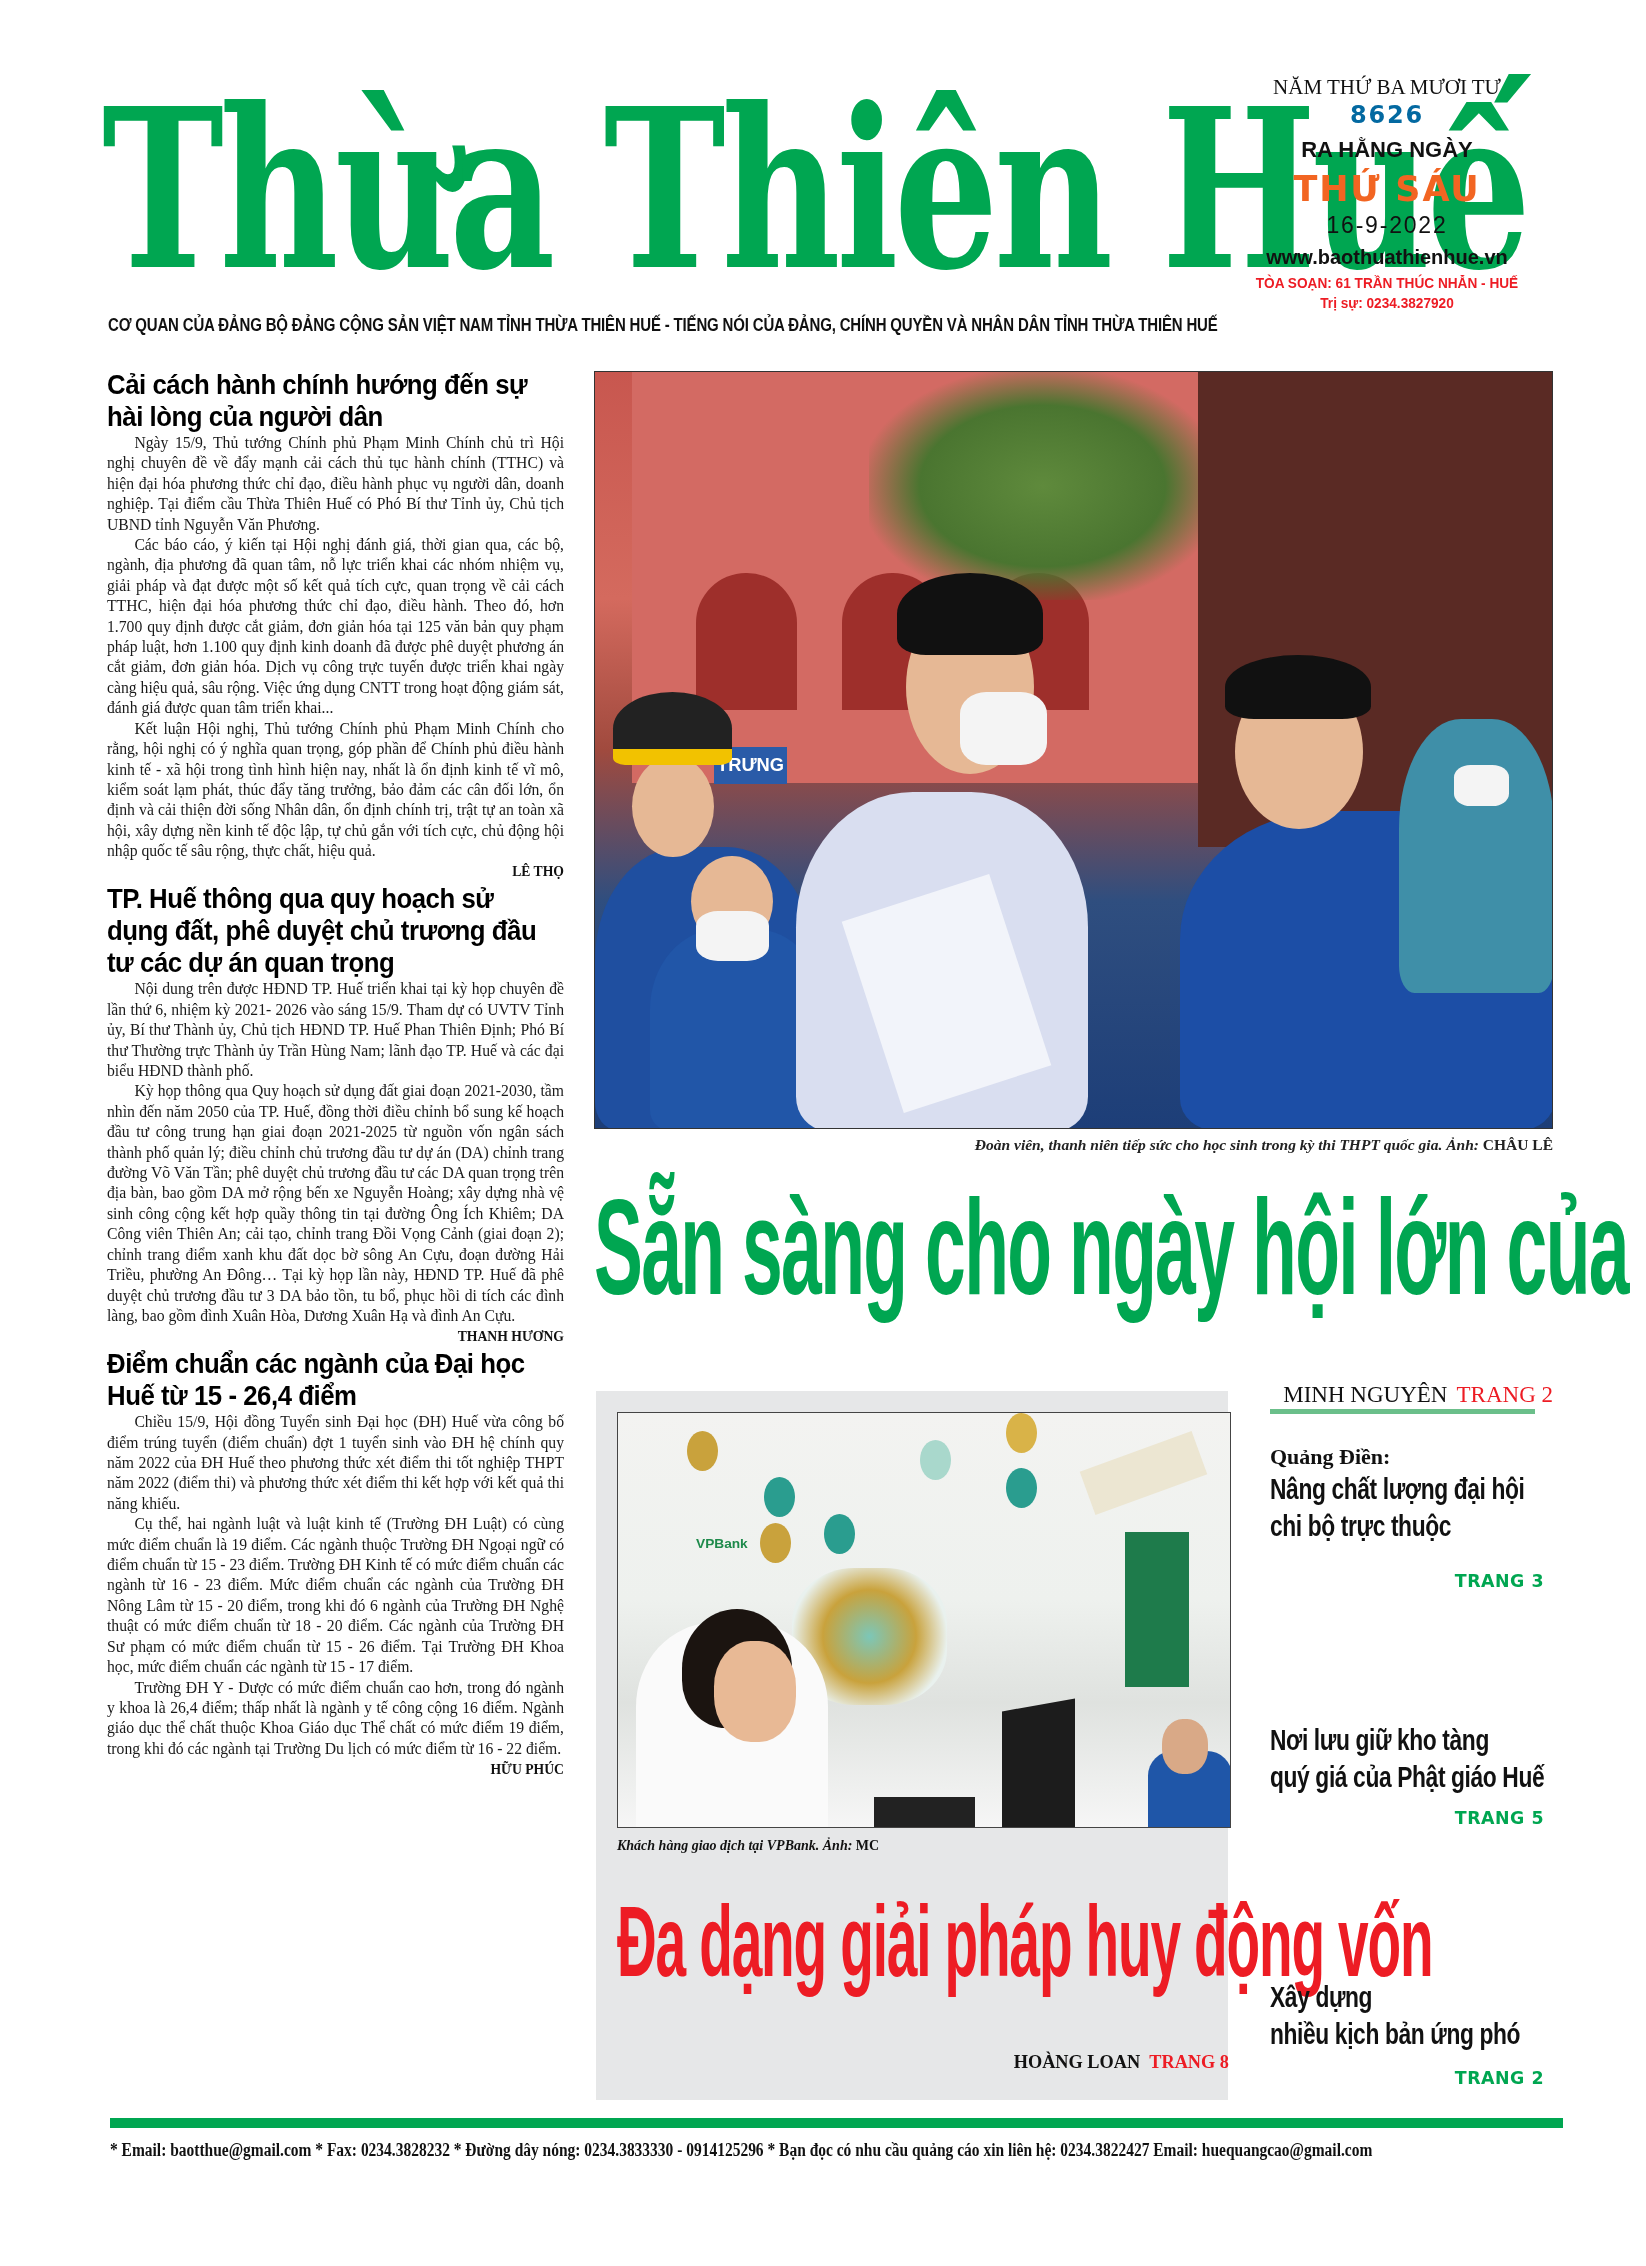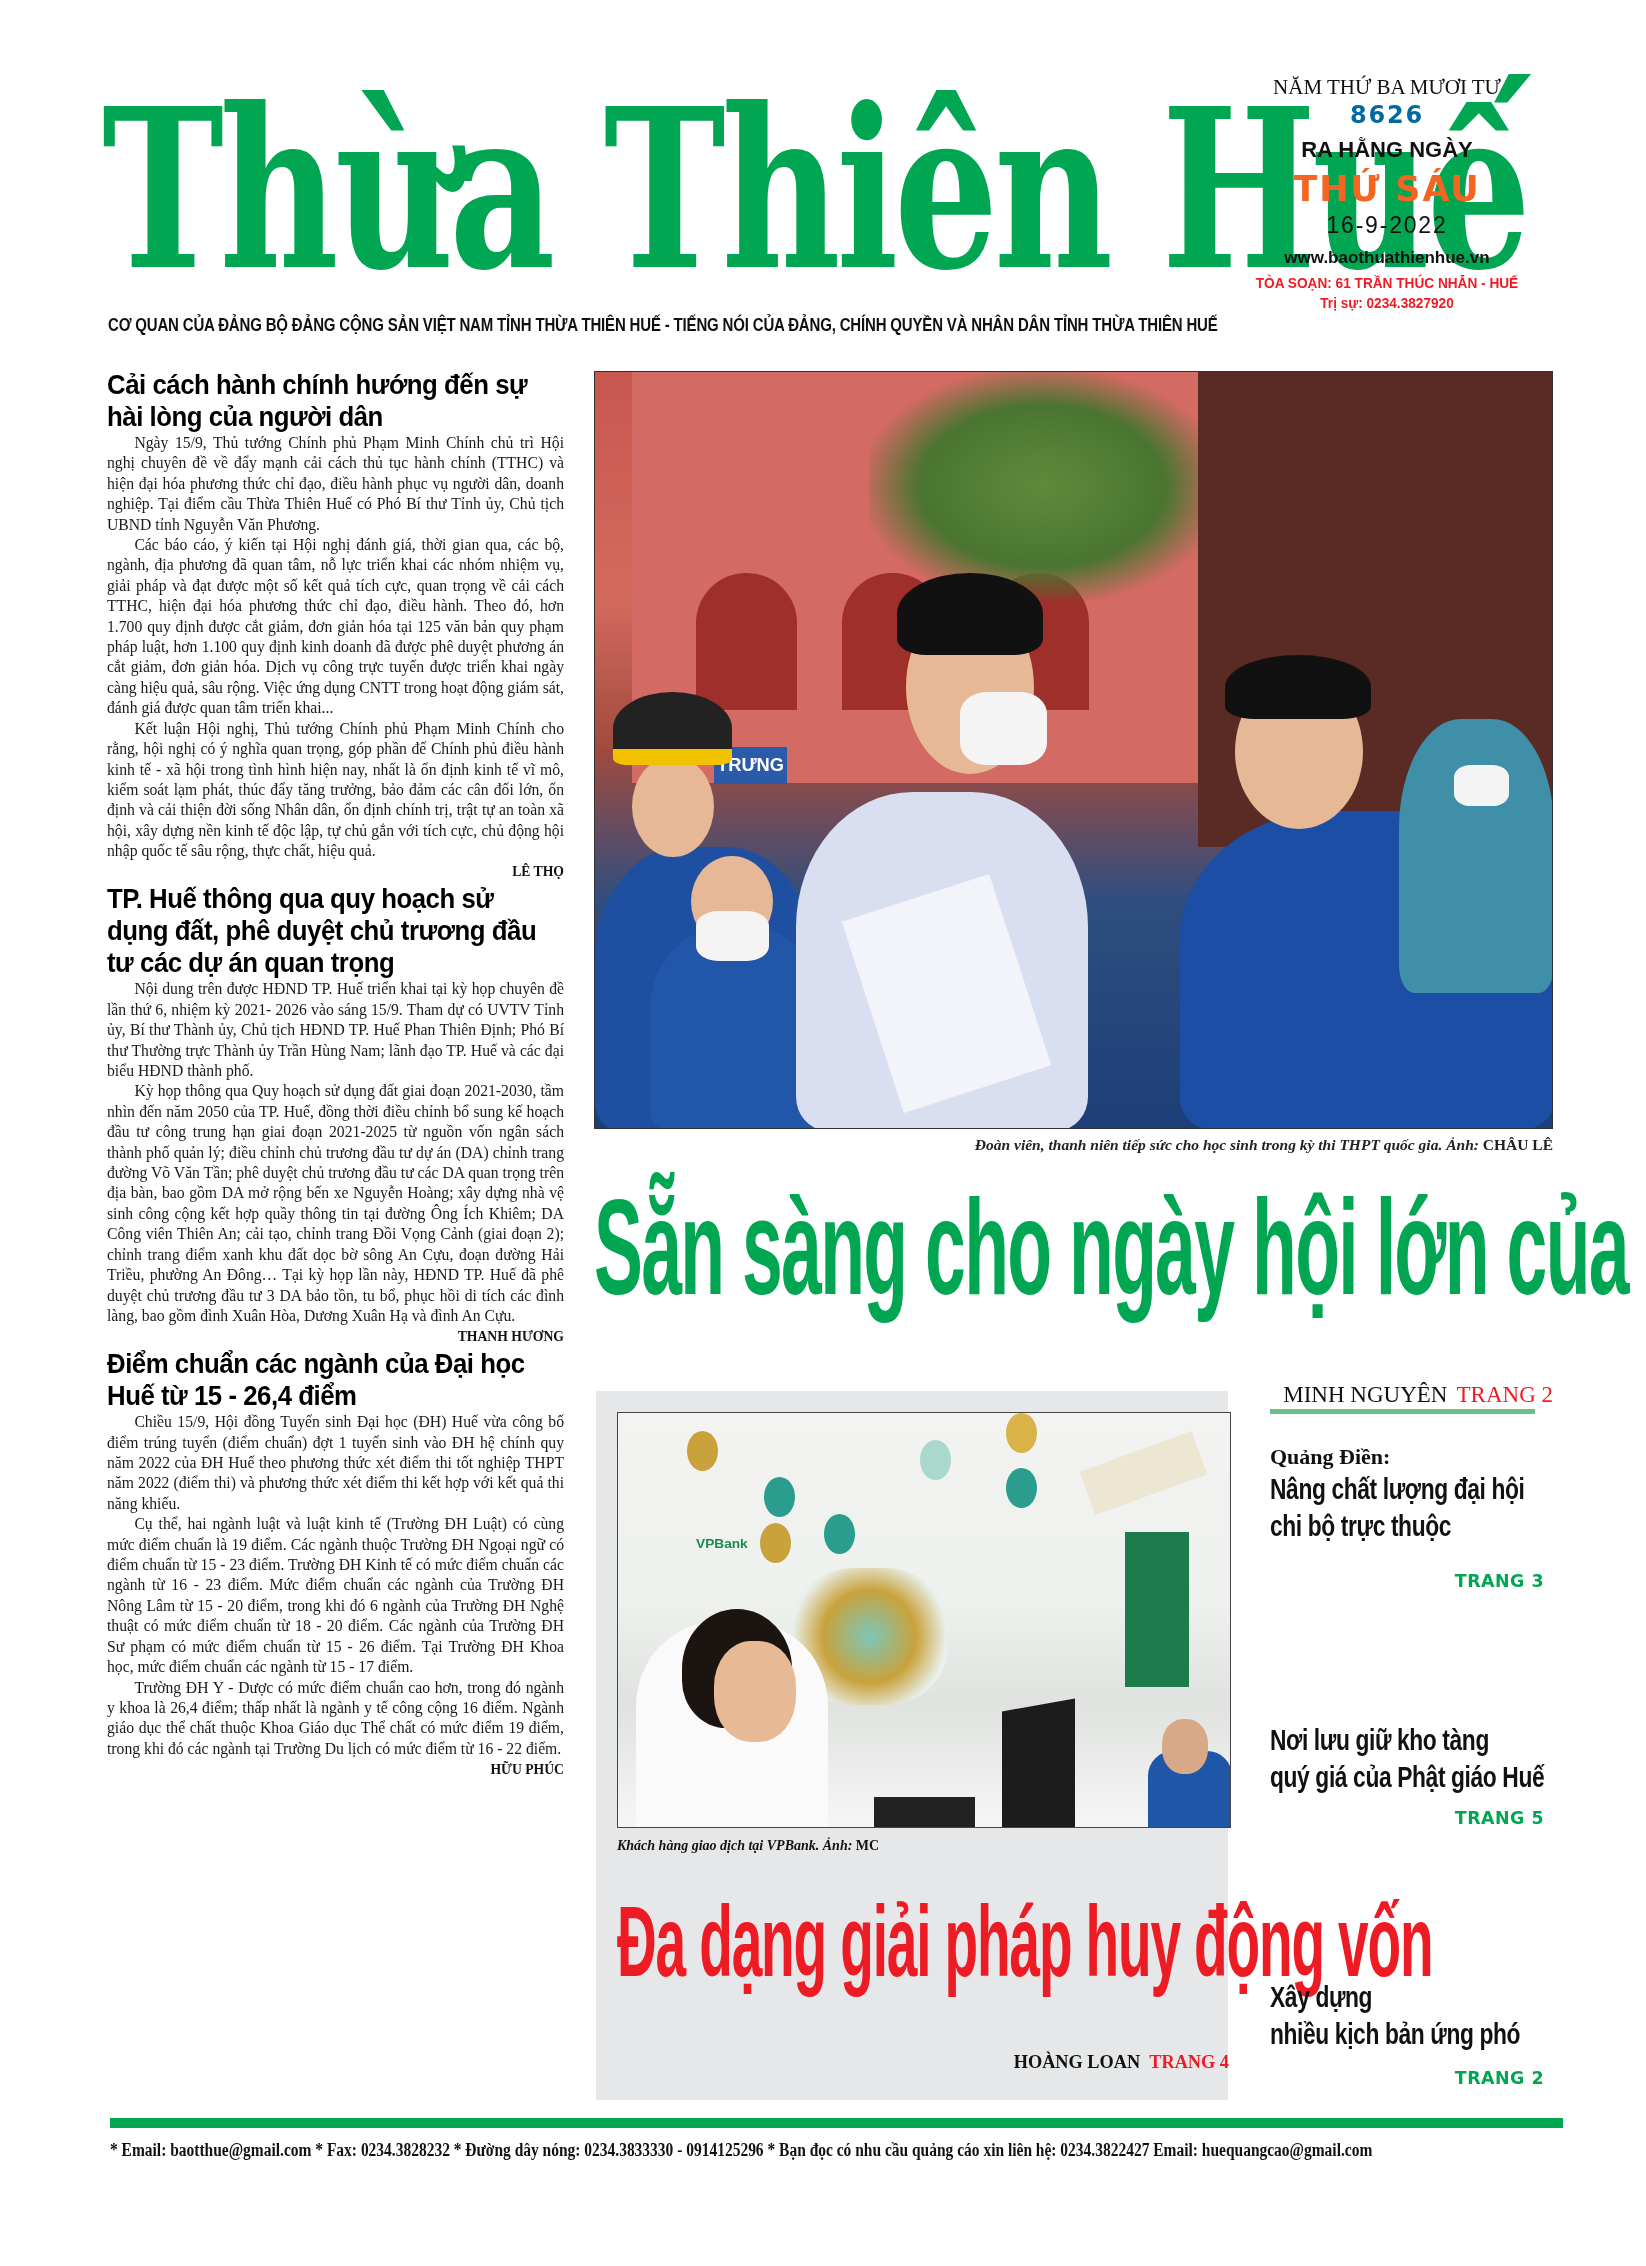--- a/index.html
+++ b/index.html
@@ -21,21 +21,21 @@
     font-family: "Liberation Sans", sans-serif; font-weight: bold;
     font-size: 18.3px; white-space: nowrap; letter-spacing: -0.2px;
     transform: scaleX(0.82); transform-origin: left top;
   }
   .info-box { left: 1236px; top: 71px; width: 302px; text-align: center; }
   .info-box .year { font-family: "Liberation Serif", serif; font-size: 21px; margin-top: 3.7px; }
   .info-box .issue { font-family: "DejaVu Sans", sans-serif; font-weight: bold; color: #0369a1; font-size: 24px; letter-spacing: 1.8px; line-height: 31px; }
   .info-box .daily { font-family: "Liberation Sans", sans-serif; font-weight: bold; font-size: 22px; line-height: 38px; }
   .info-box .weekday { font-family: "DejaVu Sans", sans-serif; font-weight: bold; color: #f26522; font-size: 35px; line-height: 40px; letter-spacing: 1.8px; }
   .info-box .date { font-family: "Liberation Sans", sans-serif; font-size: 23px; line-height: 33px; letter-spacing: 1.8px; }
-  .info-box .site { font-family: "Liberation Sans", sans-serif; font-weight: bold; font-size: 17px; line-height: 31px; }
+  .info-box .site { font-family: "Liberation Sans", sans-serif; font-weight: bold; font-size: 20px; line-height: 31px; }
   .info-box .office { font-family: "Liberation Sans", sans-serif; font-weight: bold; color: #ed1c24; font-size: 15.5px; line-height: 20px; white-space: nowrap; transform: scaleX(0.88); }
   .info-box .office2 { font-family: "Liberation Sans", sans-serif; font-weight: bold; color: #ed1c24; font-size: 15.5px; line-height: 20px; transform: scaleX(0.88); }
 
   
   .leftcol { left: 107px; top: 369px; width: 457px; }
   .headline {
     font-family: "Liberation Sans", sans-serif; font-weight: bold;
     font-size: 28px; line-height: 32px; color: #000; letter-spacing: -0.5px;
     transform: scaleX(0.92); transform-origin: left top; width: 108%;
   }
@@ -249,21 +249,21 @@
   <div class="mface"></div>
 </div>
 
 <div class="abs caption-bank">
   <span>Khách hàng giao dịch tại VPBank. Ảnh: </span><span class="credit">MC</span>
 </div>
 
 <div class="abs red-headline">Đa dạng giải pháp huy động vốn</div>
 
 <div class="abs byline-red">
-  <span>HOÀNG LOAN</span><span class="page">TRANG 4</span>
+  <span>HOÀNG LOAN</span><span class="page">TRANG 8</span>
 </div>
 
 <div class="abs rule-green" style="left:1270px; top:1409px; width:265px;"></div>
 
 <div class="abs" style="left:1270px; top:1444px; width:274px;">
   <div class="teaser-kicker">Quảng Điền:</div>
   <div class="teaser-title">Nâng chất lượng đại hội</div>
   <div class="teaser-title">chi bộ trực thuộc</div>
   <div class="teaser-page" style="margin-top:27.4px;">TRANG 3</div>
 </div>

